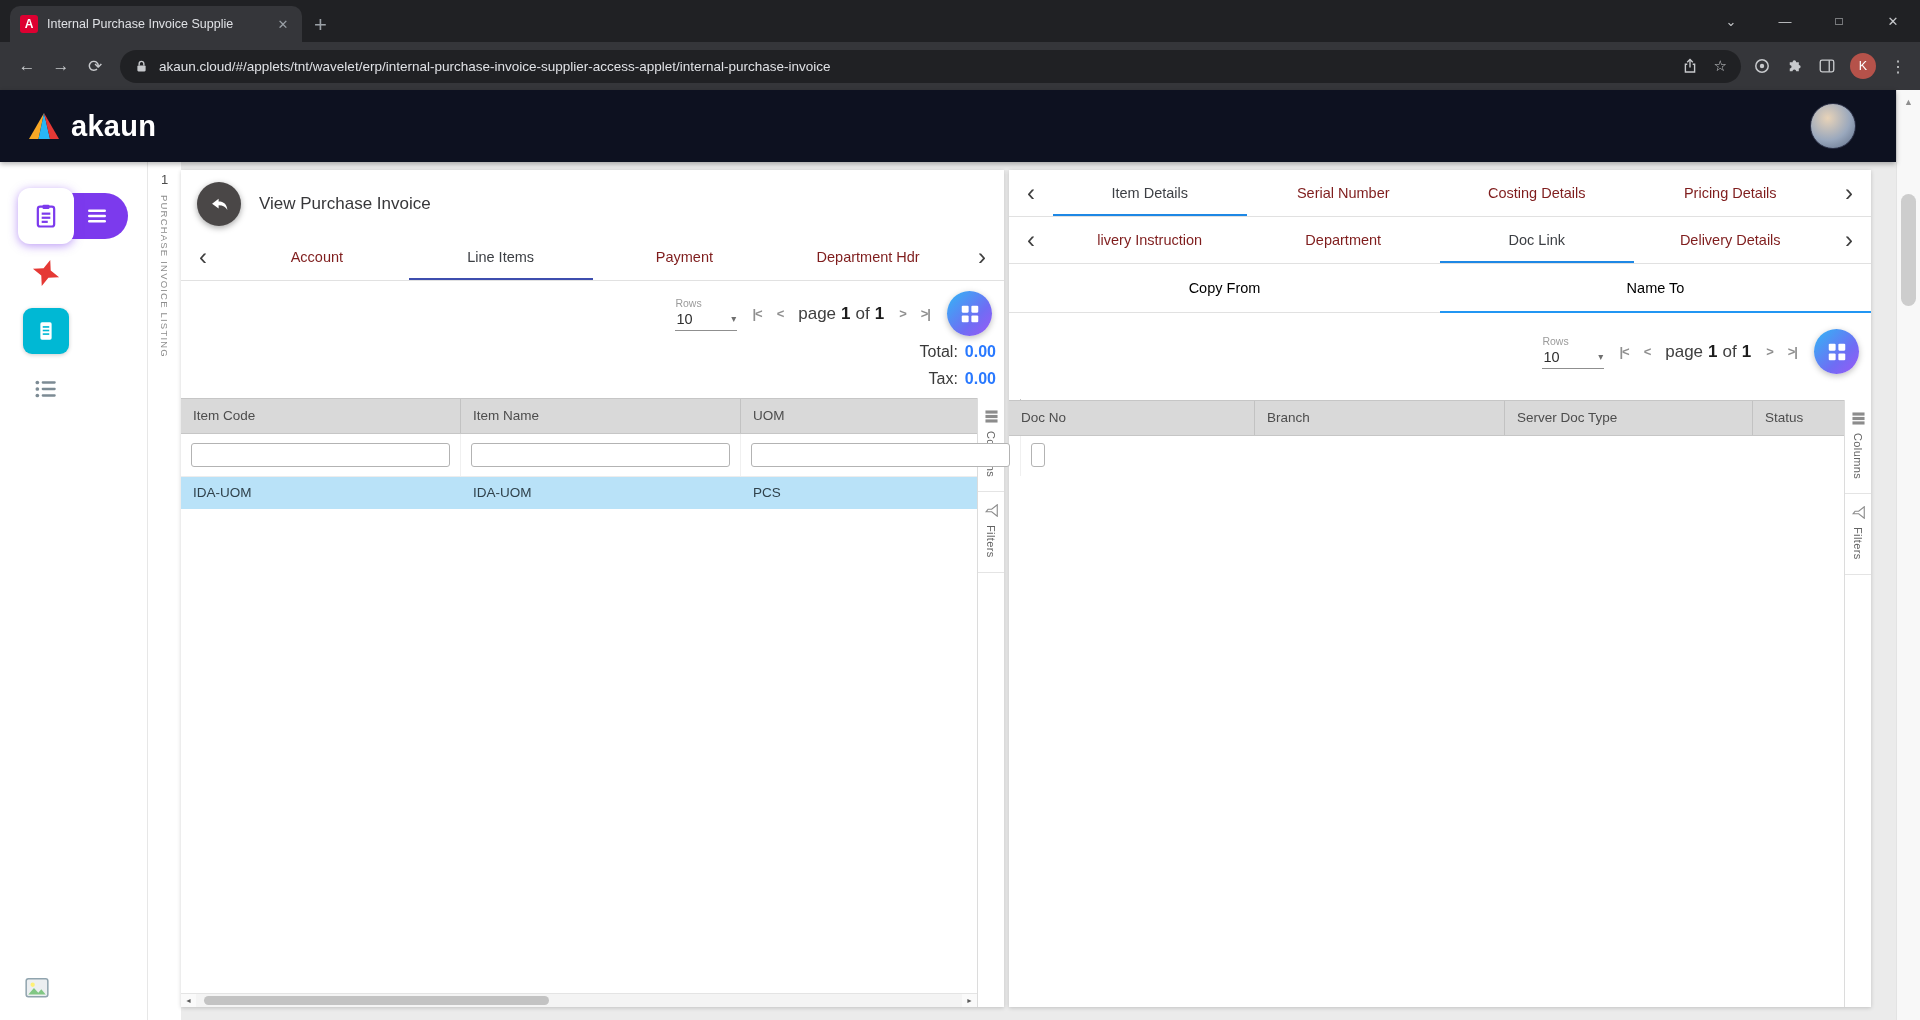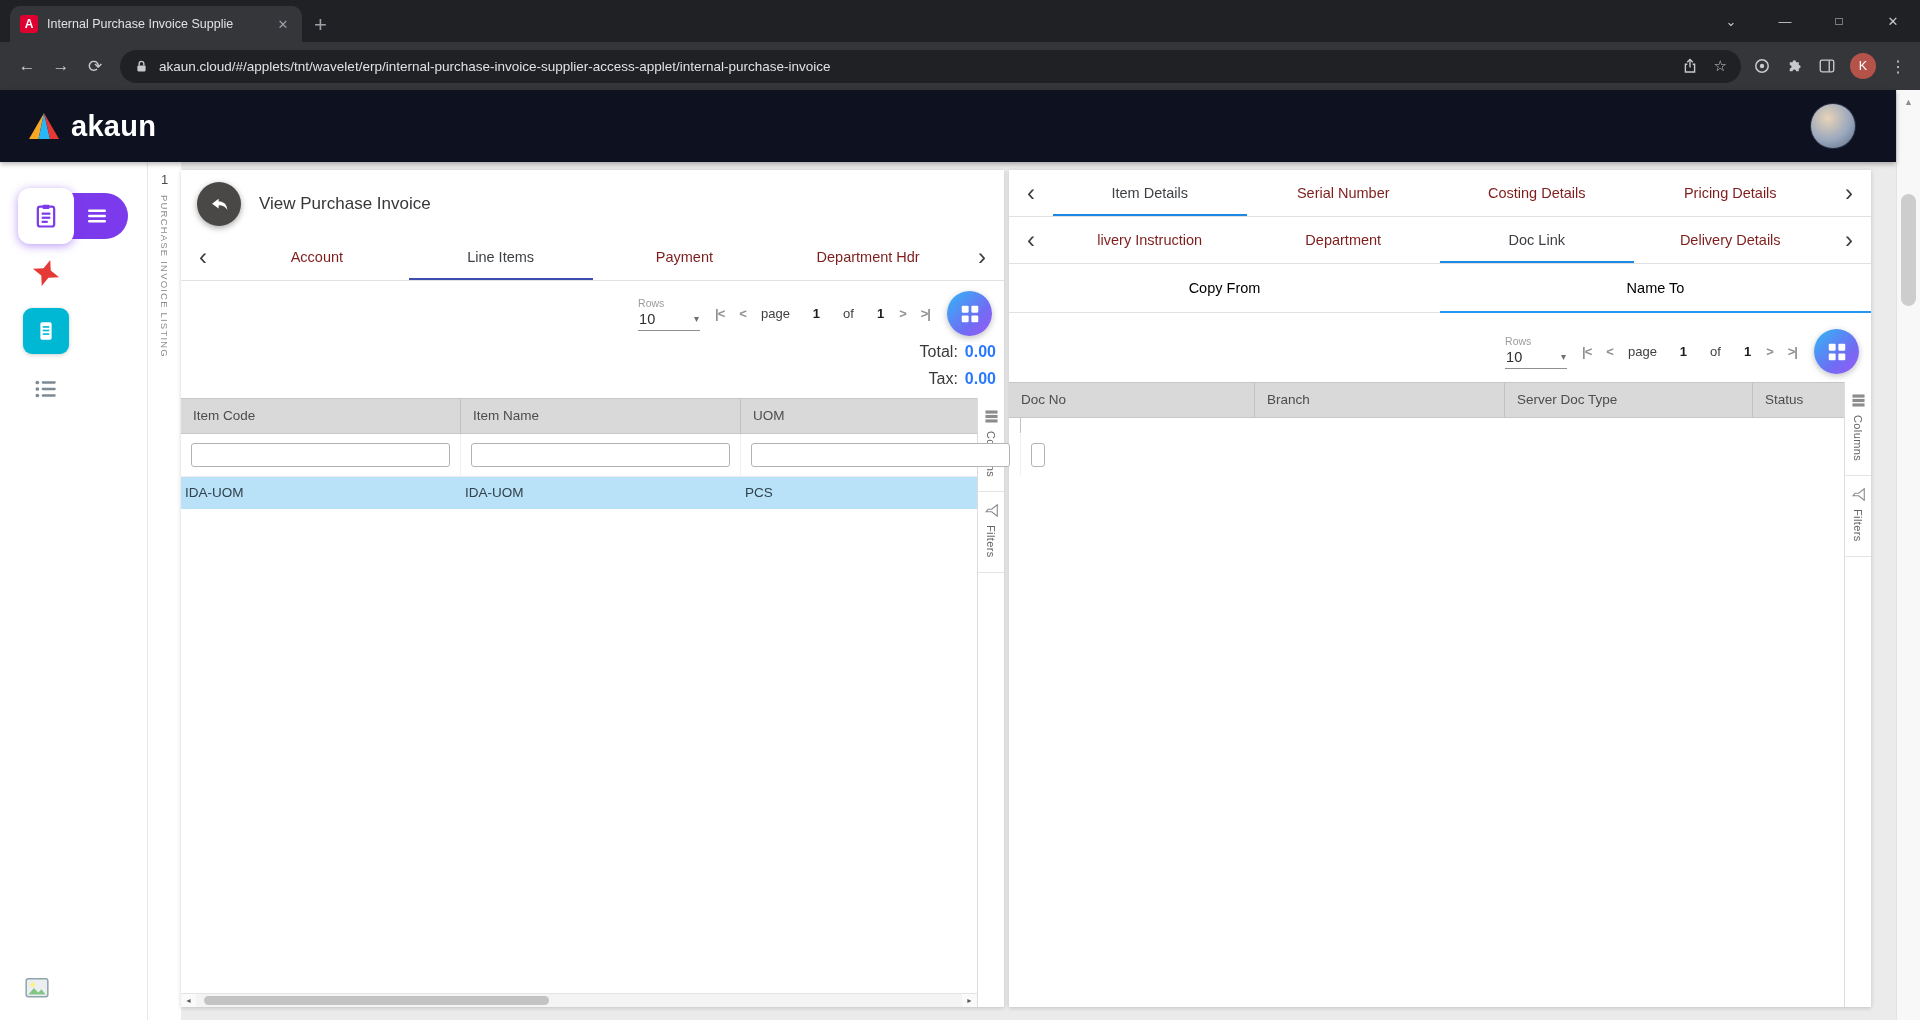--- a/index.html
+++ b/index.html
@@ -70,21 +70,21 @@
   .subtabs{display:flex;border-bottom:1px solid #e1e1e1;flex:none}
   .subtab{flex:1;text-align:center;padding:16px 0;font-size:14.5px;color:#000000;position:relative;cursor:pointer}
   .subtab.active::after{content:"";position:absolute;left:0;right:0;bottom:-1px;height:2.5px;background:#2196f3}
 
   .pager-row{display:flex;align-items:center;justify-content:flex-end;gap:15px;padding:10px 12px 2px 0;flex:none}
   .rows-select{display:flex;flex-direction:column;width:62px;cursor:pointer}
   .rows-label{font-size:10.5px;color:#9b9b9b}
   .rows-value{display:flex;justify-content:space-between;align-items:center;border-bottom:1px solid #8f8f8f;font-size:14.5px;color:#2e2e2e;padding:2px 1px 3px 1px}
   .caret{font-size:10px;color:#6f6f6f}
   .pg-btn{font-size:13px;color:#8f8f8f;letter-spacing:-1px;cursor:pointer;font-weight:bold}
-  .page-text{display:inline-flex;gap:23px;font-size:13px;color:#3f3f3f;align-items:baseline}
+  .page-text{display:inline-flex;gap:5px;font-size:17px;color:#3f3f3f;align-items:baseline}
   .page-text b{color:#1d1d1d}
   .grid-btn{width:45px;height:45px;border-radius:50%;border:none;background:linear-gradient(135deg,#31b7f5 0%,#6f6df4 62%,#9b59f6 100%);display:flex;align-items:center;justify-content:center;box-shadow:0 2px 6px rgba(0,0,0,.25);cursor:pointer;margin-left:2px;flex:none}
 
   .totals{display:flex;flex-direction:column;align-items:flex-end;padding:0 8px 6px 0;flex:none}
   .total-line{font-size:16px;color:#3a3a3a;line-height:27px;display:flex;gap:7px}
   .amt{color:#2979ff;font-weight:bold}
 
   .table-zone{flex:1;display:flex;min-height:0}
   .table-main{flex:1;display:flex;flex-direction:column;min-width:0;position:relative}
   .thead{display:flex;background:#d9d9d9;border-top:1px solid #c6c6c6;border-bottom:1px solid #c6c6c6;flex:none}
@@ -93,21 +93,21 @@
   .card-left .c4{flex:1;border-right:none}
   .card-right .r1{width:246px;flex:none}
   .card-right .r2{width:250px;flex:none}
   .card-right .r3{width:248px;flex:none}
   .card-right .r4{flex:1;border-right:none}
   .filter-row{display:flex;border-bottom:1px solid #ededed;flex:none}
   .fcell{padding:9px 10px;border-right:1px solid #f0f0f0}
   .fcell input{width:100%;height:24px;border:1px solid #b3b3b3;border-radius:3px;outline:none;padding:0 6px;font-size:13px;font-family:"Liberation Sans",sans-serif;background:#fff}
   .data-row{display:flex;flex:none;cursor:pointer}
   .data-row.selected{background:#b9e2f8}
-  .td{height:32px;line-height:32px;padding-left:4px;font-size:13.5px;color:#30424c;overflow:hidden;white-space:nowrap}
+  .td{height:32px;line-height:32px;padding-left:12px;font-size:13.5px;color:#30424c;overflow:hidden;white-space:nowrap}
   .table-space{flex:1}
 
   .hscroll{height:14px;display:flex;align-items:stretch;border-top:1px solid #e4e4e4;background:#fafafa;flex:none}
   .hs-arrow{width:15px;font-size:7px;color:#5a5a5a;display:flex;align-items:center;justify-content:center;cursor:pointer}
   .hs-track{flex:1;position:relative;background:#f4f4f4}
   .hs-thumb{position:absolute;left:8px;top:2px;height:9px;width:345px;background:#c3c3c3;border-radius:5px;cursor:pointer}
 
   .v-strip{width:27px;border-left:1px solid #dcdcdc;display:flex;flex-direction:column;align-items:center;flex:none}
   .v-btn{width:100%;display:flex;flex-direction:column;align-items:center;gap:8px;padding:12px 0 14px 0;border-bottom:1px solid #e4e4e4;cursor:pointer}
   .v-icon{transform:rotate(90deg);display:flex}
@@ -407,21 +407,21 @@
               <button class="grid-btn">
                 <svg width="22" height="22" viewBox="0 0 24 24" fill="#fff">
                     <rect x="3" y="3" width="7.5" height="7.5" rx="1.2"></rect>
                     <rect x="13.5" y="3" width="7.5" height="7.5" rx="1.2"></rect>
                     <rect x="3" y="13.5" width="7.5" height="7.5" rx="1.2"></rect>
                     <rect x="13.5" y="13.5" width="7.5" height="7.5" rx="1.2"></rect>
                   </svg>
               </button>
             </div>
 
-            <div class="table-zone" style="margin-top:6px">
+            <div class="table-zone" style="margin-top:24px">
               <div class="table-main">
                 <div class="thead">
                   <div class="th r1">Doc No</div>
                   <div class="th r2">Branch</div>
                   <div class="th r3">Server Doc Type</div>
                   <div class="th r4">Status</div>
                 </div>
                 <div class="table-space"></div>
               </div>
               <div class="v-strip">

